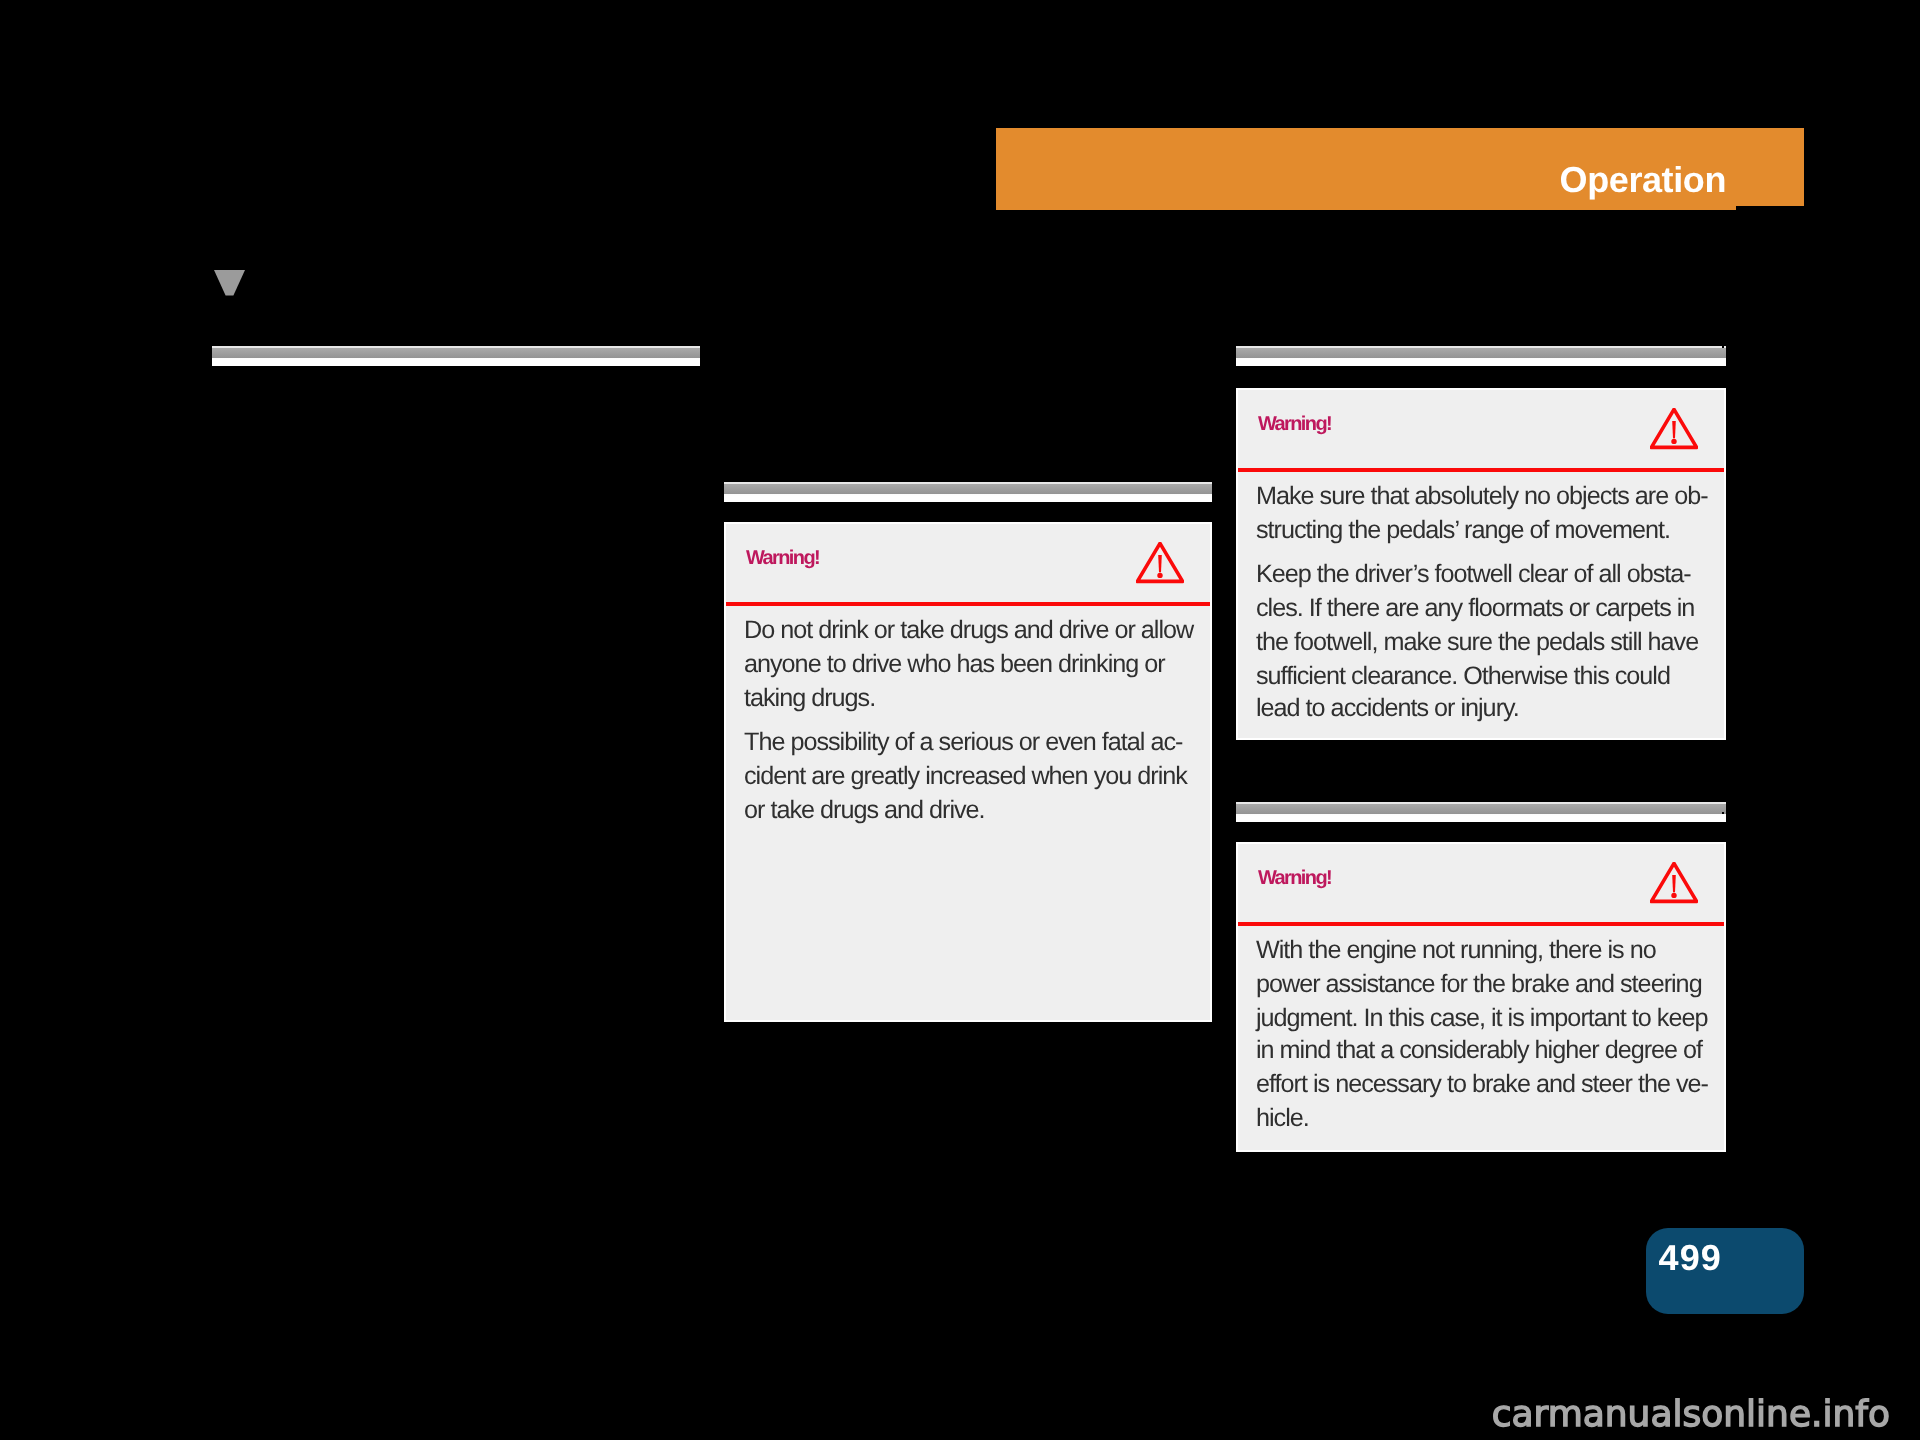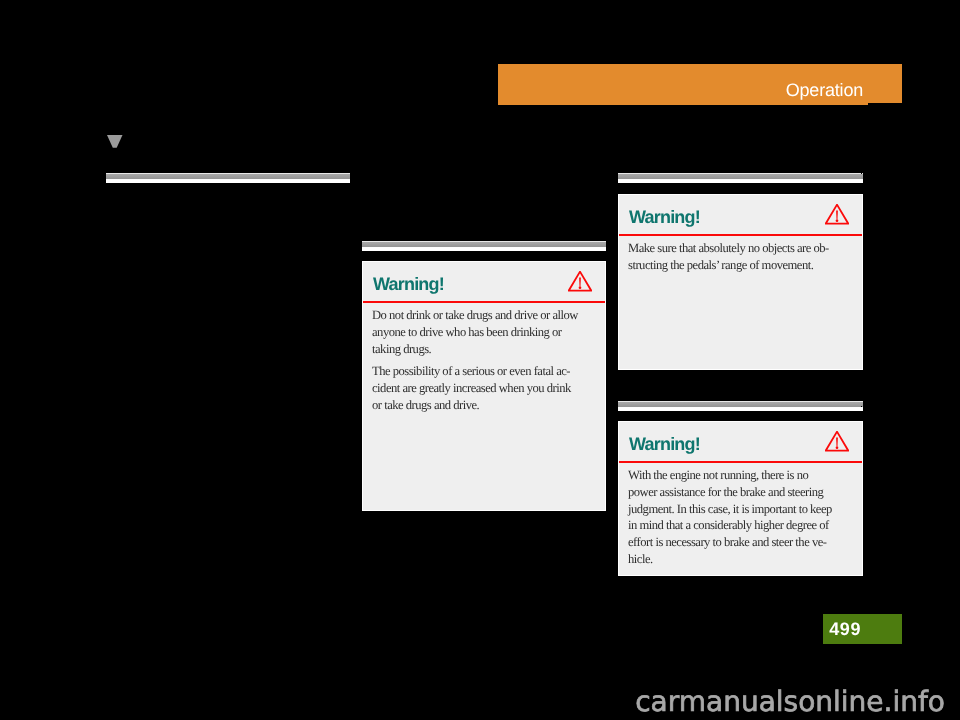--- a/index.html
+++ b/index.html
@@ -32,21 +32,21 @@
     left: 868px; top: 103px;
     width: 34px; height: 2px;
     background: #000000;
   }
   .header-title {
     position: absolute;
     right: 39px;
     top: 15.5px;
     font-size: 18px;
     letter-spacing: -0.2px;
-    font-weight: normal;
+    font-weight: bold;
     color: #ffffff;
     margin-left: 30px;
   }
 
   
   .sect-marker {
     position: absolute;
     left: 107px; top: 135px;
     width: 16px; height: 13px;
     line-height: 0;
@@ -82,72 +82,72 @@
   }
   .wbox-head {
     position: relative;
     height: 38.5px;
     border-bottom: 2.2px solid #fb0a0a;
     margin: 0;
   }
   .wbox-title {
     position: absolute;
     left: 10px; top: 11.5px;
-    color: #0f766e;
+    color: #be185d;
     font-weight: bold;
-    font-size: 18px;
+    font-size: 10px;
     letter-spacing: -0.8px;
   }
   .wbox-icon {
     position: absolute;
     right: 13.5px; top: 8.5px;
     width: 24px; height: 21px;
     line-height: 0;
   }
   .wbox-body {
     padding: 4.5px 10px 10px 9px;
-    font-family: Liberation Serif, serif;
   }
   .wbox-body p {
     margin: 0 0 5.6px 0;
     font-size: 12.6px;
     letter-spacing: -0.5px;
     line-height: 16.8px;
     color: #2f2f2f;
     white-space: pre;
   }
   .wbox-body p:last-child { margin-bottom: 0; }
 
   #wbox-c  { left: 362px; top: 261px; width: 244px; height: 250px; }
   #wbox-r1 { left: 618px; top: 194px; width: 245px; height: 176px; }
   #wbox-r2 { left: 618px; top: 421px; width: 245px; height: 155px; }
 
   
   .pagenum-box {
     position: absolute;
     left: 823px; top: 614px;
-    width: 79px; height: 30px;
-    background: #4d7c0f;
+    width: 79px; height: 43px;
+    background: #0c4a6e;
+    border-radius: 11px;
   }
   .pagenum-text {
     position: absolute;
     left: 6.3px; top: 5.3px;
     font-size: 18px;
     letter-spacing: 0.55px;
     font-weight: bold;
     color: #ffffff;
   }
 
   
   .watermark {
     position: absolute;
     right: 15px;
     bottom: 2px;
     color: #a8a8a8;
-    font-size: 28px;
+    font-size: 18px;
     font-family: "DejaVu Sans", sans-serif;
     margin-top: 40px;
     -webkit-text-stroke: 0.7px #a8a8a8;
   }
 </style>
 </head>
 <body>
 
 <div class="page">
 
@@ -195,20 +195,25 @@
       <div class="wbox-title">Warning!</div>
       <div class="wbox-icon"><svg width="24" height="21" viewBox="0 0 48 42" shape-rendering="geometricPrecision">
             <path d="M24 1.3 L46.6 39.4 L1.4 39.4 Z" fill="none" stroke="#fb0a0a" stroke-width="3.6" stroke-linejoin="round"></path>
             <path d="M22.2 13.0 L25.8 13.0 L25.0 30.2 L23.0 30.2 Z" fill="#fb0a0a"></path>
             <circle cx="24" cy="33.4" r="2.7" fill="#fb0a0a"></circle>
           </svg></div>
     </div>
     <div class="wbox-body">
       <p>Make sure that absolutely no objects are ob-
 structing the pedals’ range of movement.</p>
+      <p>Keep the driver’s footwell clear of all obsta-
+cles. If there are any floormats or carpets in
+the footwell, make sure the pedals still have
+sufficient clearance. Otherwise this could
+lead to accidents or injury.</p>
     </div>
   </div>
 
   <div class="wbox" id="wbox-r2">
     <div class="wbox-head">
       <div class="wbox-title">Warning!</div>
       <div class="wbox-icon"><svg width="24" height="21" viewBox="0 0 48 42" shape-rendering="geometricPrecision">
             <path d="M24 1.3 L46.6 39.4 L1.4 39.4 Z" fill="none" stroke="#fb0a0a" stroke-width="3.6" stroke-linejoin="round"></path>
             <path d="M22.2 13.0 L25.8 13.0 L25.0 30.2 L23.0 30.2 Z" fill="#fb0a0a"></path>
             <circle cx="24" cy="33.4" r="2.7" fill="#fb0a0a"></circle>

